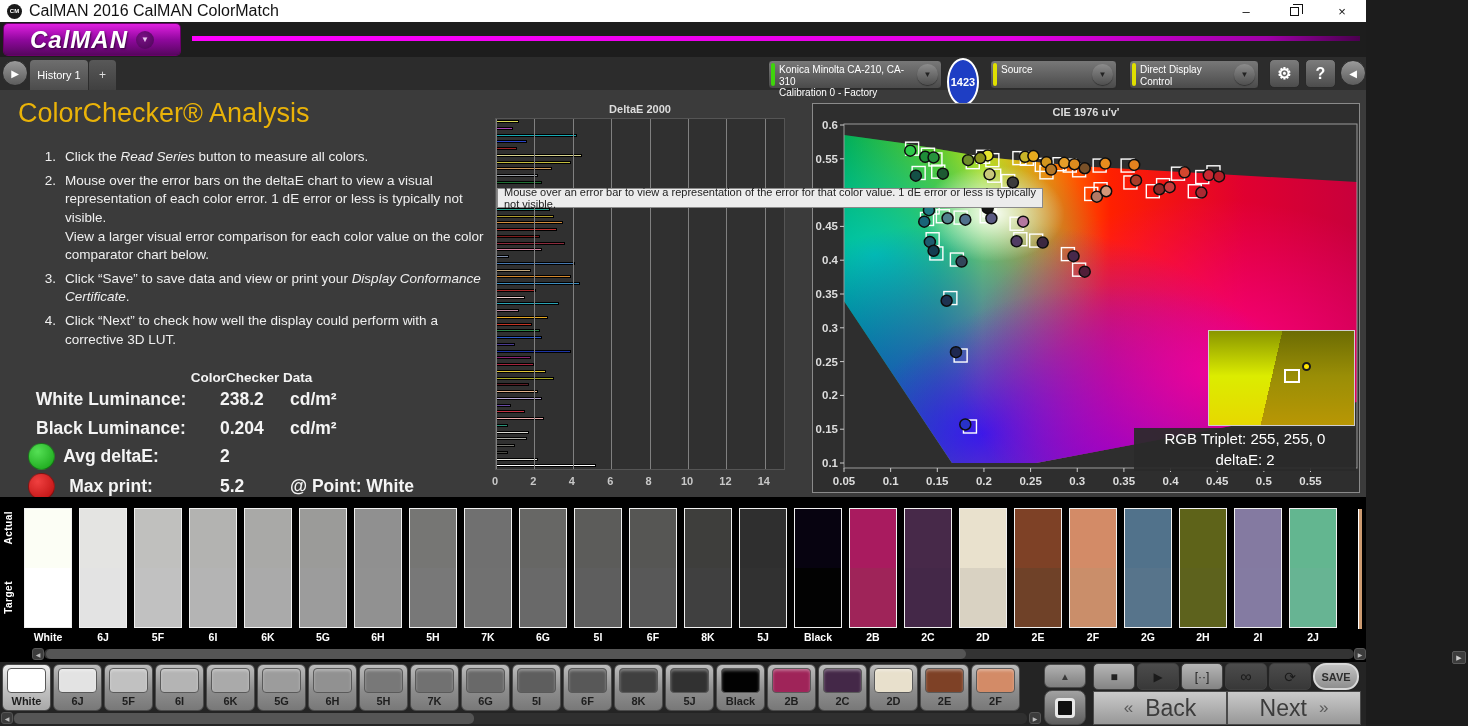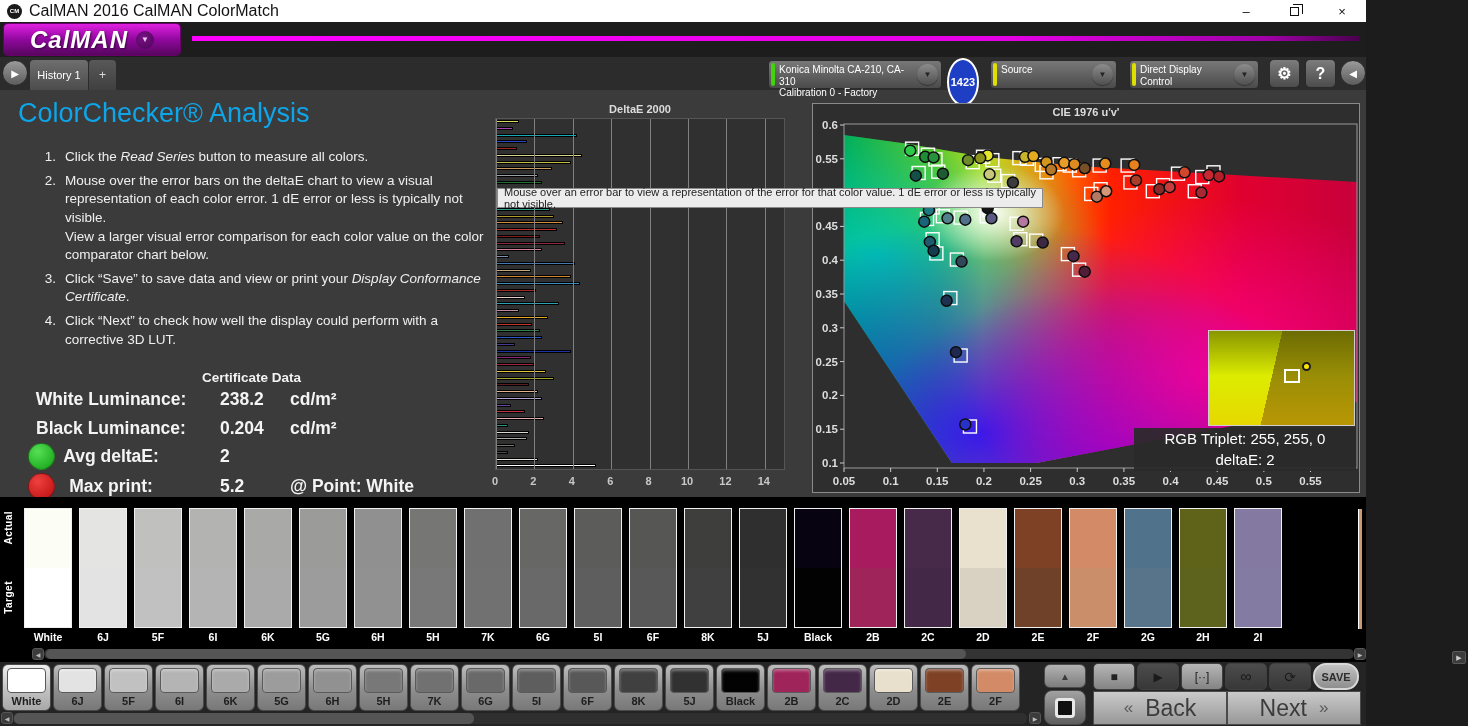--- a/index.html
+++ b/index.html
@@ -48,21 +48,21 @@
     background:linear-gradient(180deg,#8c8c8c,#4f4f4f);color:#222;font-size:8px;
     display:flex;align-items:center;justify-content:center;box-shadow:0 1px 1px #00000066;}
   .badge{position:absolute;left:947px;top:1px;width:32px;height:48px;border-radius:50%;
     background:#1e3ec4;border:2px solid #fff;color:#fff;font-size:11px;font-weight:bold;
     display:flex;align-items:center;justify-content:center;}
   .sqbtn{position:absolute;top:2px;width:31px;height:29px;border-radius:5px;border:1px solid #2a2a2a;
     background:linear-gradient(180deg,#7c7c7c,#4c4c4c);color:#fff;font-size:16px;font-weight:bold;
     display:flex;align-items:center;justify-content:center;}
 
   
-  .page-title{position:absolute;left:18px;top:98px;font-size:27px;color:#0ea5e9;}
+  .page-title{position:absolute;left:18px;top:98px;font-size:27px;color:#eab308;}
   .instructions{position:absolute;left:36px;top:148px;width:456px;color:#efefef;font-size:13.5px;line-height:1.38;}
   .ins-row{display:flex;margin-bottom:5px;}
   .ins-num{width:20px;flex:none;text-align:right;margin-right:9px;}
   .ins-body{white-space:pre-line;}
   .perf-head{position:absolute;left:0;top:370px;width:503px;text-align:center;font-size:13.5px;font-weight:bold;color:#f2f2f2;}
   .perf-row{position:absolute;display:grid;grid-template-columns:198px 80px auto;
     font-size:17.5px;font-weight:bold;color:#f4f4f4;}
   .perf-label{text-align:center;}
   .perf-value{text-align:left;padding-left:10px;}
   .dot{position:absolute;width:27px;height:27px;border-radius:50%;border:1px solid #00000055;}
@@ -220,21 +220,21 @@
     </div>
     <div class="ins-row">
       <span class="ins-num">3.</span>
       <span class="ins-body"><span>Click “Save” to save data and view or print your </span><i>Display Conformance Certificate</i><span>.</span></span>
     </div>
     <div class="ins-row">
       <span class="ins-num">4.</span>
       <span class="ins-body"><span>Click “Next” to check how well the display could perform with a corrective 3D LUT.</span><i></i><span></span></span>
     </div>
   </div>
-  <div class="perf-head">Certificate Data</div>
+  <div class="perf-head">ColorChecker Data</div>
   <div class="perf-row" style="left:12px;top:389px;">
     <span class="perf-label">White Luminance:</span>
     <span class="perf-value">238.2</span>
     <span>cd/m²</span>
   </div>
   <div class="perf-row" style="left:12px;top:418px;">
     <span class="perf-label">Black Luminance:</span>
     <span class="perf-value">0.204</span>
     <span>cd/m²</span>
   </div>
@@ -688,20 +688,27 @@
             </div>
             <div class="swlab">2H</div>
           </div>
           <div class="swcol">
             <div class="swpair">
               <div class="swhalf" style="background: rgb(132, 122, 161);"></div>
               <div class="swhalf" style="background: rgb(132, 123, 162);"></div>
             </div>
             <div class="swlab">2I</div>
           </div>
+          <div class="swcol">
+            <div class="swpair">
+              <div class="swhalf" style="background: rgb(99, 182, 144);"></div>
+              <div class="swhalf" style="background: rgb(103, 180, 147);"></div>
+            </div>
+            <div class="swlab">2J</div>
+          </div>
         </div>
     <div class="sliver" id="sliver" style="background: rgb(204, 154, 112);"></div>
     <div class="sscroll">
       <div class="sarrow" style="left:0;">◀</div>
       <div class="strack"></div>
       <div class="sthumb"></div>
       <div class="sarrow" style="right:0;">▶</div>
     </div>
   </div>
 

